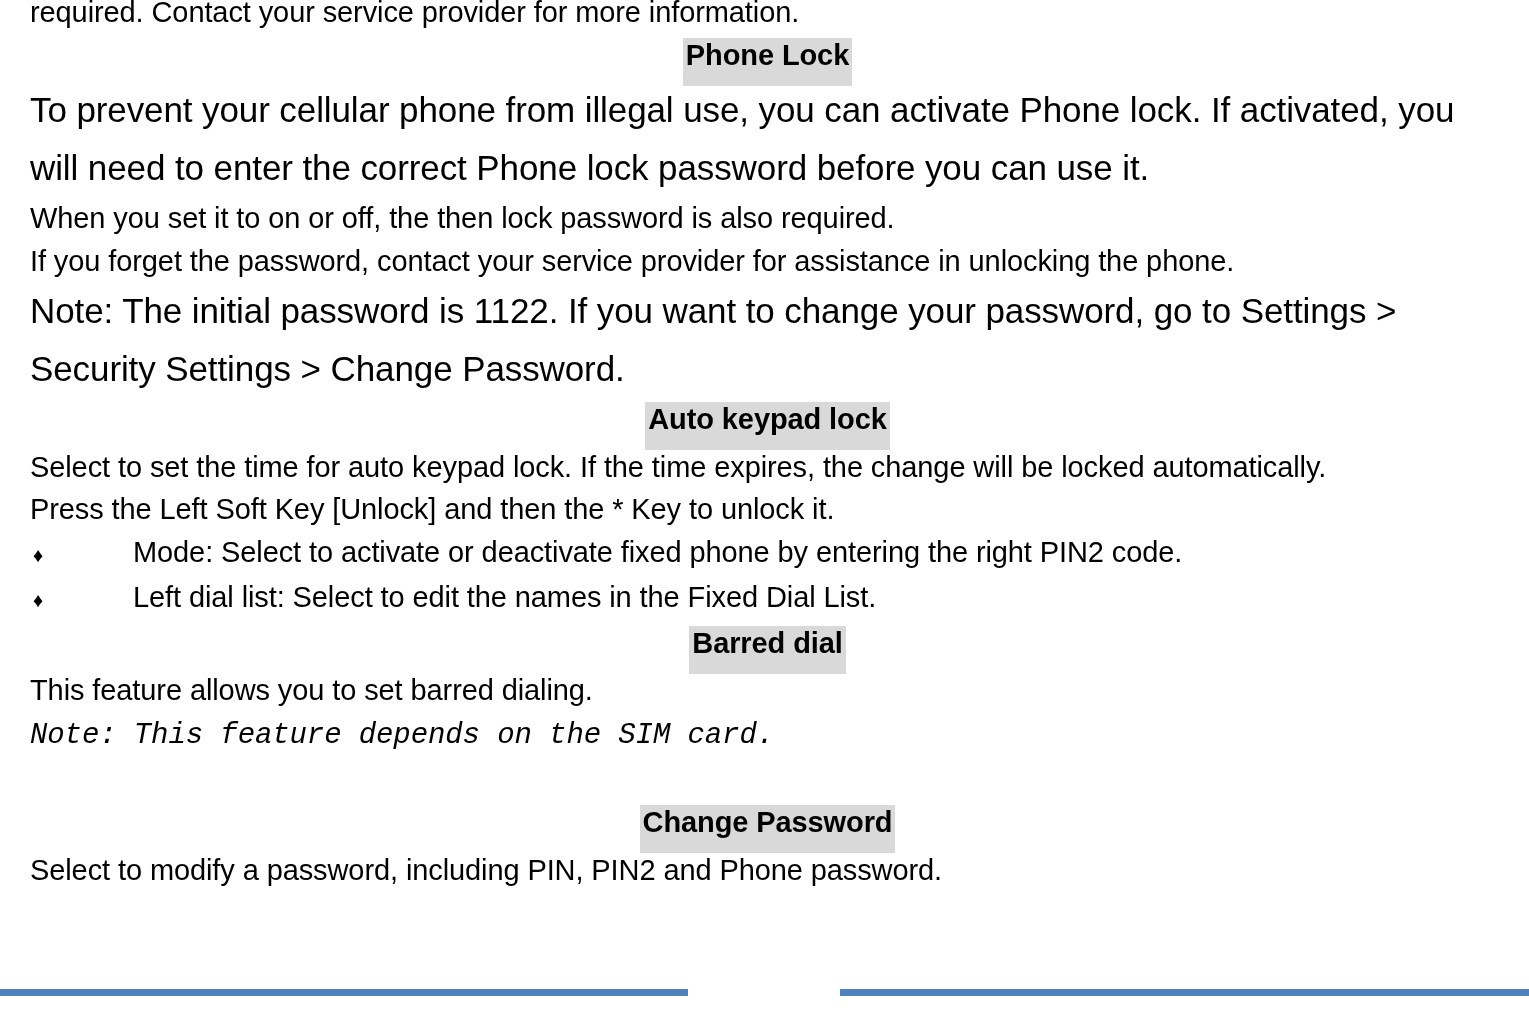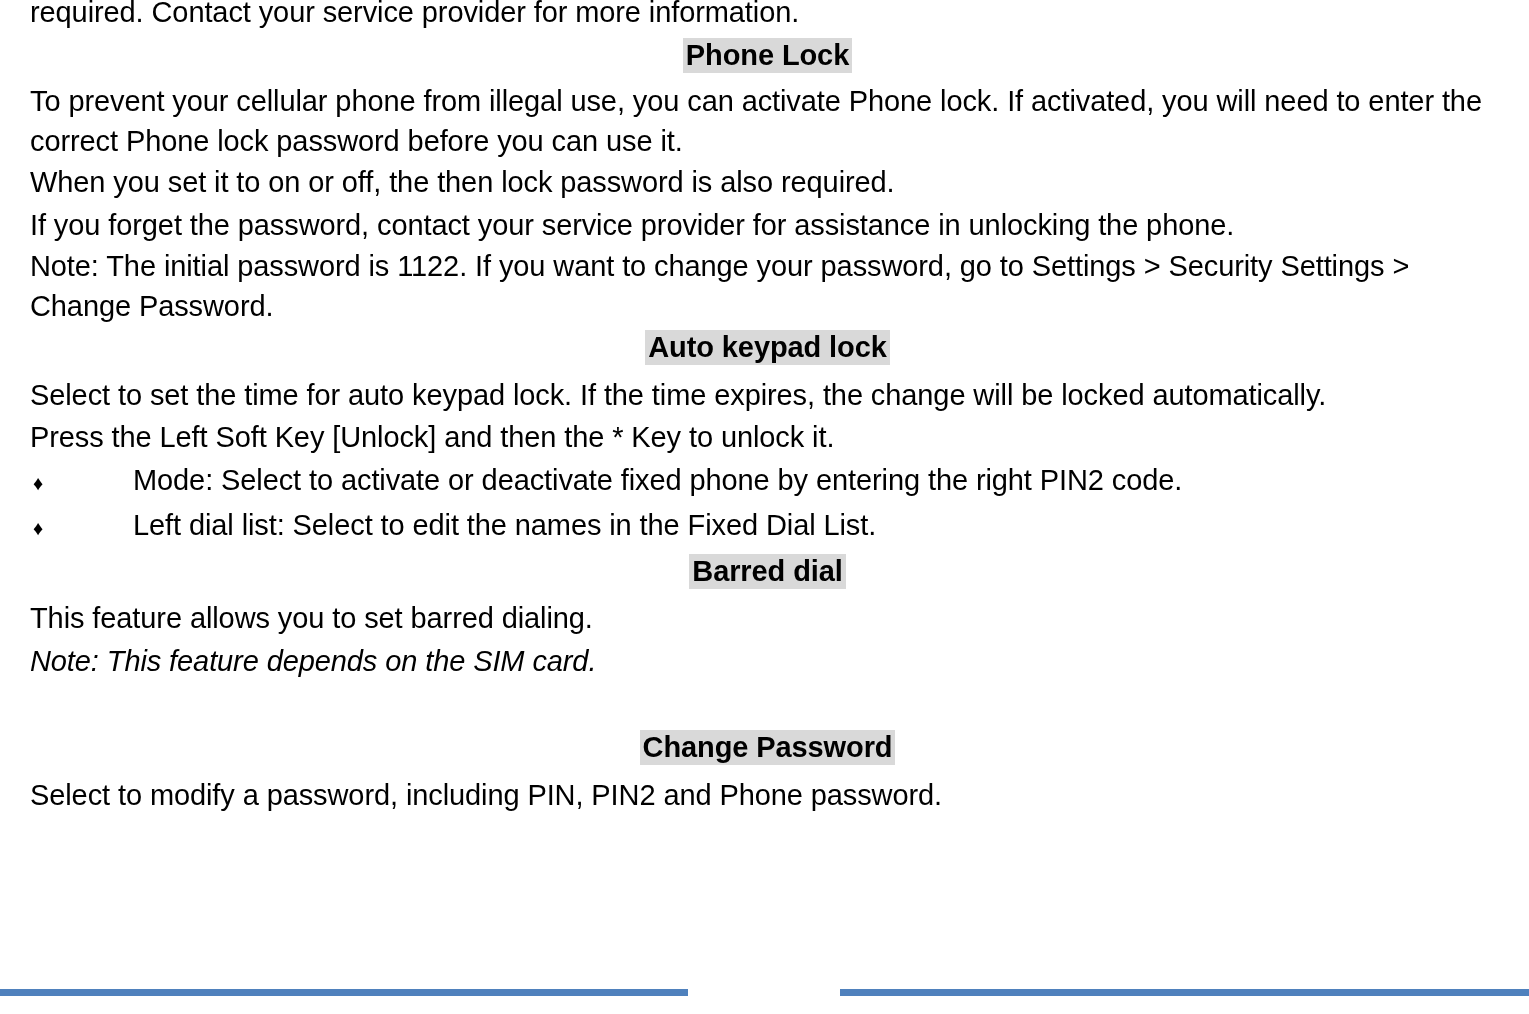--- a/index.html
+++ b/index.html
@@ -30,43 +30,44 @@
     font-size: 29px;
     line-height: 42.5px;
     white-space: nowrap;
     letter-spacing: -0.1px;
   }
   .line.first {
     
     margin-top: -9px;
   }
   .wrapline {
-    font-size: 29px;
-    line-height: 40px;
+    font-size: 35px;
+    line-height: 58px;
     letter-spacing: -0.1px;
   }
   b, .b {
     font-weight: normal;
   }
   i, .i {
     font-style: italic;
+    font-family: Liberation Mono, monospace;
   }
   
   .heading-row {
     text-align: center;
     line-height: 42.5px;
     margin: 0;
     padding-left: 0;
   }
   .heading {
     display: inline;
     font-size: 29px;
     font-weight: bold;
     background: #D9D9D9;
-    padding: 1px 3px 2px 3px;
+    padding: 1px 3px 15px 3px;
     letter-spacing: -0.1px;
   }
   
   .bullet-row {
     display: flex;
     align-items: baseline;
     font-size: 29px;
     line-height: 42.5px;
     letter-spacing: -0.1px;
     white-space: nowrap;

